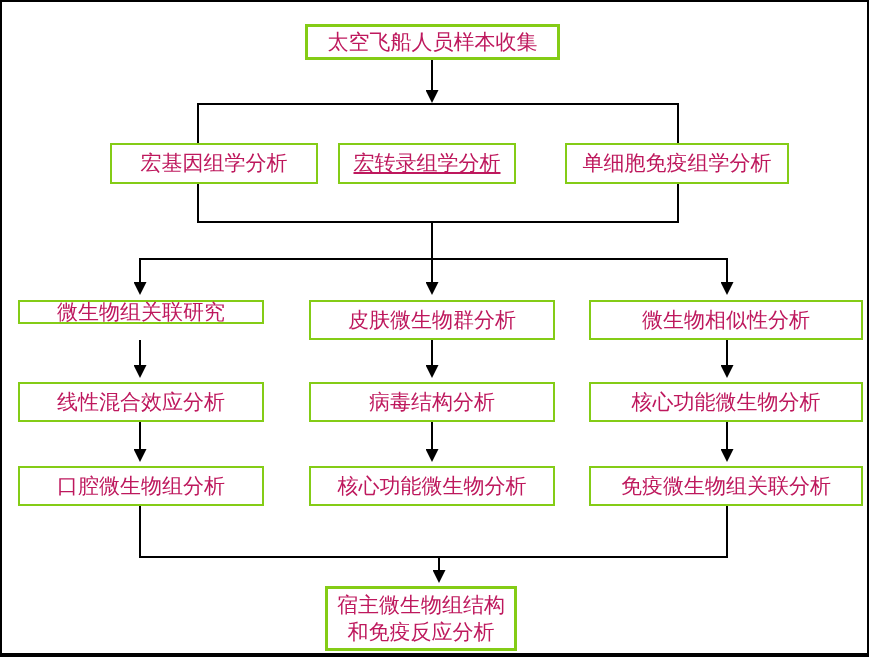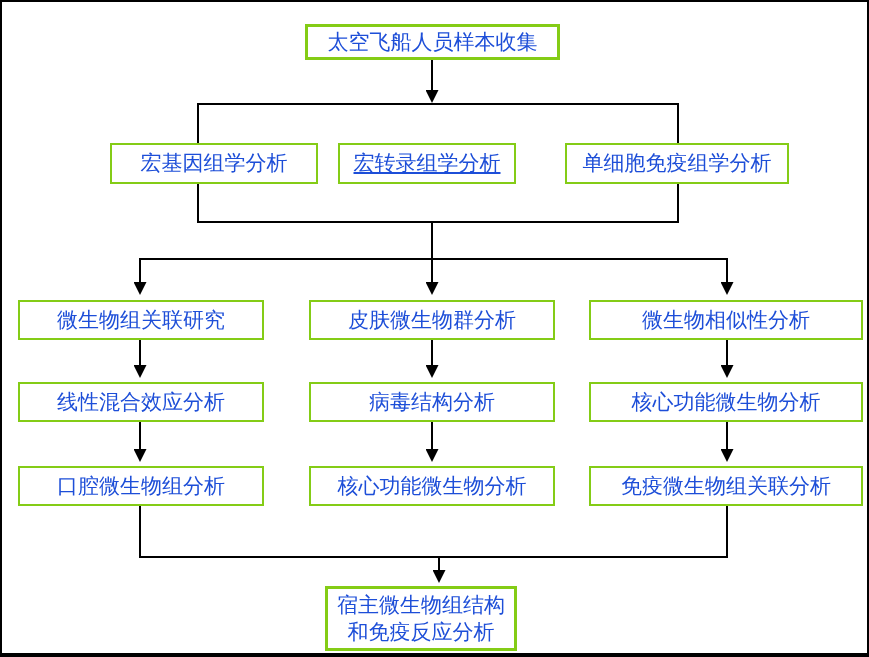--- a/index.html
+++ b/index.html
@@ -21,21 +21,21 @@
   #edges {
     position: absolute;
     left: 0; top: 0;
     width: 869px; height: 657px;
   }
   .node {
     position: absolute;
     box-sizing: border-box;
     background: #ffffff;
     border: 2px solid #84cc16;
-    color: #1d4ed8;
+    color: #be185d;
     display: flex;
     align-items: center;
     justify-content: center;
     text-align: center;
     font-size: 21px;
     line-height: 1.25;
     white-space: pre-line;
   }
   .node.thick { border-width: 3px; }
   svg line { stroke: #000000; stroke-width: 2; }
@@ -78,21 +78,21 @@
     <line x1="138" y1="555" x2="725" y2="555"></line>
     <line x1="437" y1="555" x2="437" y2="579" marker-end="url(#ah)"></line>
   </svg>
 
   <div class="node thick" style="left:303px; top:22px; width:255px; height:36px;">太空飞船人员样本收集</div>
 
   <div class="node" style="left:108px; top:141px; width:208px; height:41px;">宏基因组学分析</div>
   <div class="node" style="left:336px; top:141px; width:178px; height:41px;text-decoration:underline;">宏转录组学分析</div>
   <div class="node" style="left:563px; top:141px; width:224px; height:41px;">单细胞免疫组学分析</div>
 
-  <div class="node" style="left:16px; top:298px; width:246px; height:40px;">微生物组关联研究</div>
+  <div class="node" style="left:16px; top:298px; width:246px; height:24px;">微生物组关联研究</div>
   <div class="node" style="left:16px; top:380px; width:246px; height:40px;">线性混合效应分析</div>
   <div class="node" style="left:16px; top:464px; width:246px; height:40px;">口腔微生物组分析</div>
 
   <div class="node" style="left:307px; top:298px; width:246px; height:40px;">皮肤微生物群分析</div>
   <div class="node" style="left:307px; top:380px; width:246px; height:40px;">病毒结构分析</div>
   <div class="node" style="left:307px; top:464px; width:246px; height:40px;">核心功能微生物分析</div>
 
   <div class="node" style="left:587px; top:298px; width:274px; height:40px;">微生物相似性分析</div>
   <div class="node" style="left:587px; top:380px; width:274px; height:40px;">核心功能微生物分析</div>
   <div class="node" style="left:587px; top:464px; width:274px; height:40px;">免疫微生物组关联分析</div>

